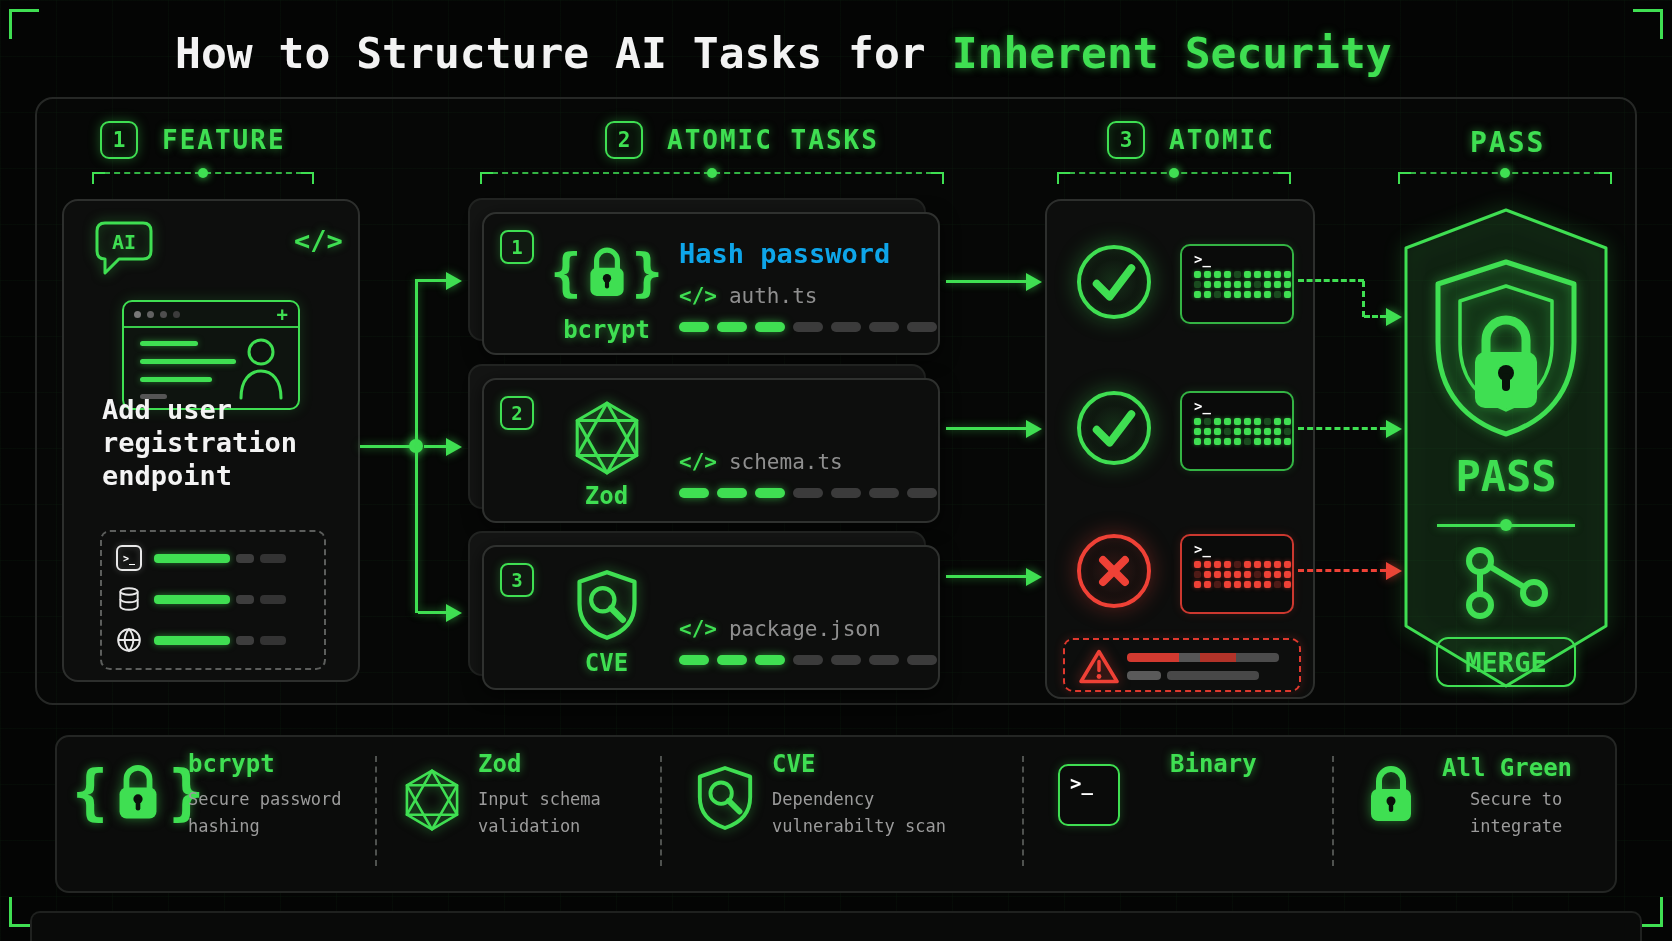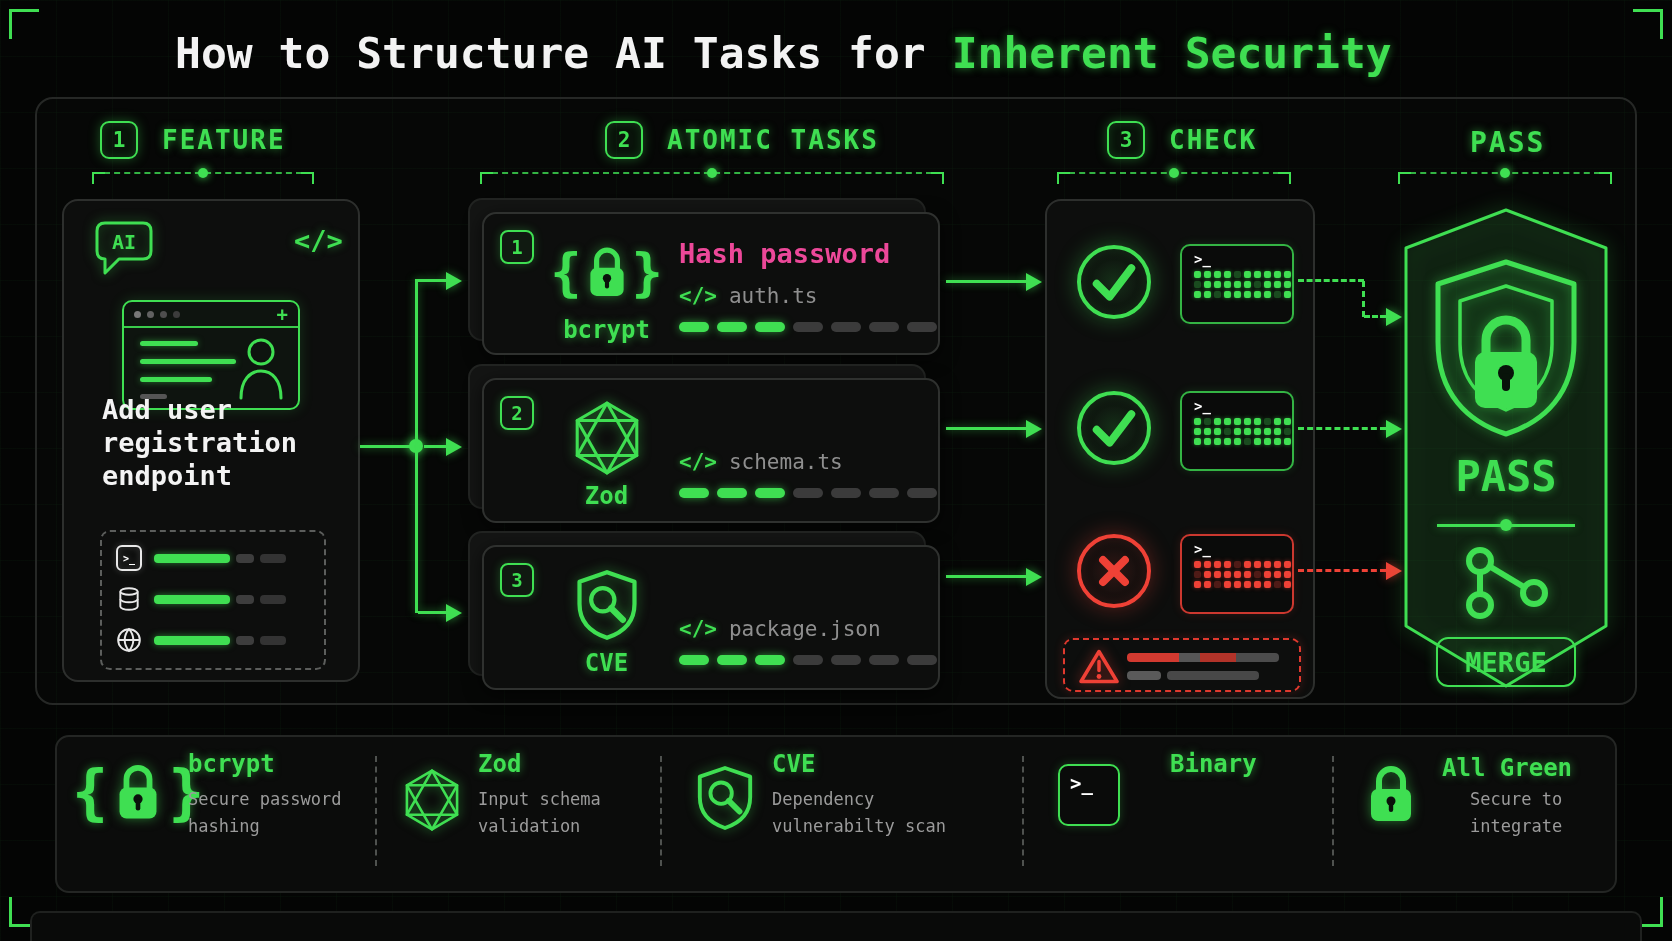--- a/index.html
+++ b/index.html
@@ -56,21 +56,21 @@
   .barset{display:flex;align-items:center;gap:6px;}
   .bar-g{width:76px;height:9px;border-radius:4px;background:var(--g);box-shadow:0 0 7px rgba(63,223,82,.55);}
   .pill{height:9px;border-radius:4px;background:#3d3d3d;}
   
   .tcard{position:absolute;background:var(--card-bg);border:2px solid #2f312f;border-radius:14px;box-shadow:0 4px 18px rgba(0,0,0,.6);}
   .tbadge{position:absolute;left:16px;top:16px;width:34px;height:34px;border:2px solid var(--g);border-radius:8px;background:rgba(63,223,82,.06);
     box-shadow:0 0 10px rgba(63,223,82,.3);display:flex;align-items:center;justify-content:center;font-size:19px;font-weight:bold;color:var(--g);}
   .ticon{position:absolute;left:60px;top:16px;width:125px;height:84px;display:flex;align-items:center;justify-content:center;gap:2px;}
   .brace{color:var(--g);font-size:52px;font-weight:bold;text-shadow:0 0 8px rgba(63,223,82,.5);line-height:1;}
   .tool-label{position:absolute;left:60px;top:102px;width:125px;text-align:center;font-size:24px;font-weight:bold;}
-  .ttitle{position:absolute;left:195px;top:24px;font-size:27px;font-weight:bold;color:#ec4899;}
+  .ttitle{position:absolute;left:195px;top:24px;font-size:27px;font-weight:bold;color:#0ea5e9;}
   .tfile{position:absolute;left:195px;top:70px;font-size:21px;color:#8f8f8f;display:flex;gap:12px;align-items:center;}
   .tfile .cg{color:var(--g);font-weight:bold;text-shadow:0 0 6px rgba(63,223,82,.5);}
   .tprog{position:absolute;left:195px;top:108px;display:flex;gap:8px;}
   .seg{width:30px;height:10px;border-radius:5px;background:#3b3b3b;}
   .seg.on{background:var(--g);box-shadow:0 0 8px rgba(63,223,82,.6);}
   
   .result{position:absolute;width:74px;height:74px;border-radius:50%;border:4px solid var(--g);
     background:radial-gradient(circle,rgba(63,223,82,.16),rgba(0,0,0,0) 70%);
     box-shadow:0 0 22px rgba(63,223,82,.35), inset 0 0 12px rgba(63,223,82,.2);
     display:flex;align-items:center;justify-content:center;}
@@ -149,21 +149,21 @@
   </div>
   <div class="bracket" style="left:480px;top:172px;width:464px;">
     <span class="ctick l"></span>
       <span class="bline"></span>
       <span class="ctick r"></span>
       <span class="bdot"></span>
   </div>
 
   <div class="h-step" style="left:1107px;top:121px;">
     <div class="stepbox">3</div>
-    <div class="steplabel gtxt">CHECK</div>
+    <div class="steplabel gtxt">ATOMIC</div>
   </div>
   <div class="bracket" style="left:1057px;top:172px;width:234px;">
     <span class="ctick l"></span>
       <span class="bline"></span>
       <span class="ctick r"></span>
       <span class="bdot"></span>
   </div>
 
   <div class="steplabel gtxt abs" style="left:1470px;top:126px;font-size:28px;">PASS</div>
   <div class="bracket" style="left:1398px;top:172px;width:214px;">

